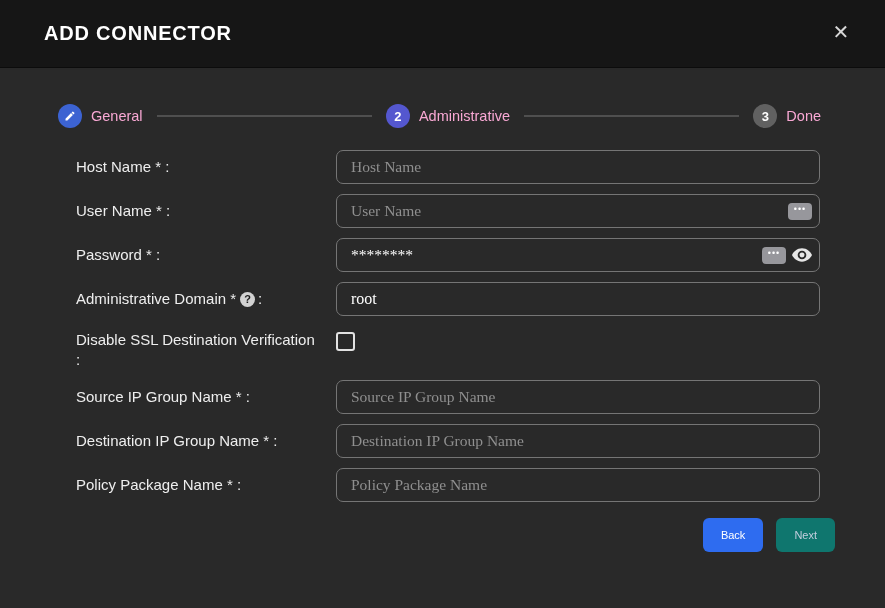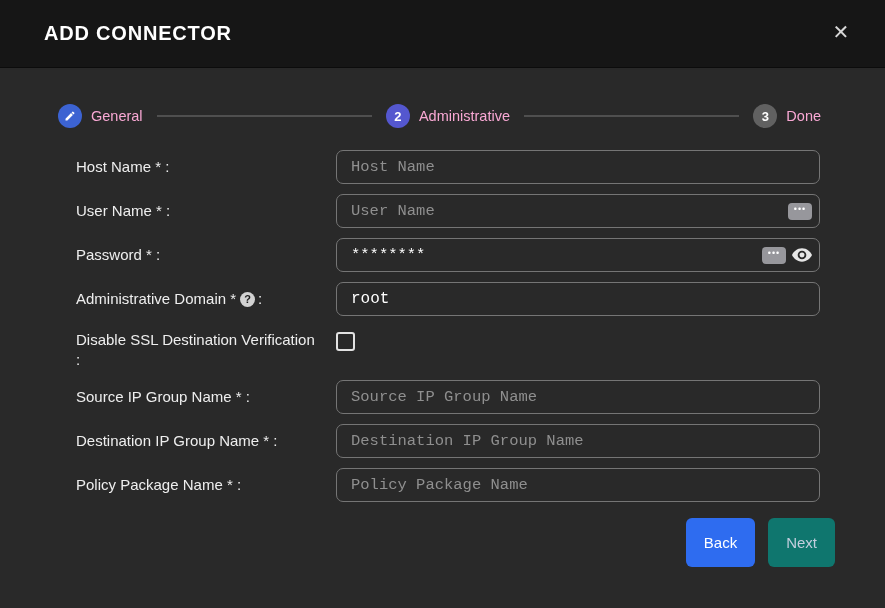--- a/index.html
+++ b/index.html
@@ -100,21 +100,21 @@
   }
   .input-wrap { position: relative; width: 100%; }
   .text-input {
     width: 100%;
     height: 34px;
     background: transparent;
     border: 1px solid #757575;
     border-radius: 7px;
     color: #ffffff;
     font-size: 15.5px;
-    font-family: Liberation Mono, monospace;
+    font-family: Liberation Serif, serif;
     padding: 0 14px;
     outline: none;
   }
   .text-input::placeholder { color: #8f8f8f; }
   .text-input.filled { font-size: 16px; }
   .inner-icons {
     position: absolute;
     right: 8px; top: 0; bottom: 0;
     display: flex; align-items: center; gap: 6px;
   }
@@ -148,24 +148,24 @@
   .row-top { align-self: start; padding-top: 4px; }
 
   
   .footer {
     display: flex;
     justify-content: flex-end;
     gap: 13px;
     margin: 16px 50px 0 0;
   }
   .btn {
-    height: 49px;
+    height: 34px;
     padding: 0 18px;
     border-radius: 6px;
-    font-size: 15px;
+    font-size: 11px;
     font-family: "Liberation Sans", sans-serif;
     border: none;
     cursor: pointer;
   }
   .btn-back { background: #2e6cf0; color: #ffffff; }
   .btn-next { background: #0f766e; color: #c3cede; }
 </style>
 </head>
 <body>
 

